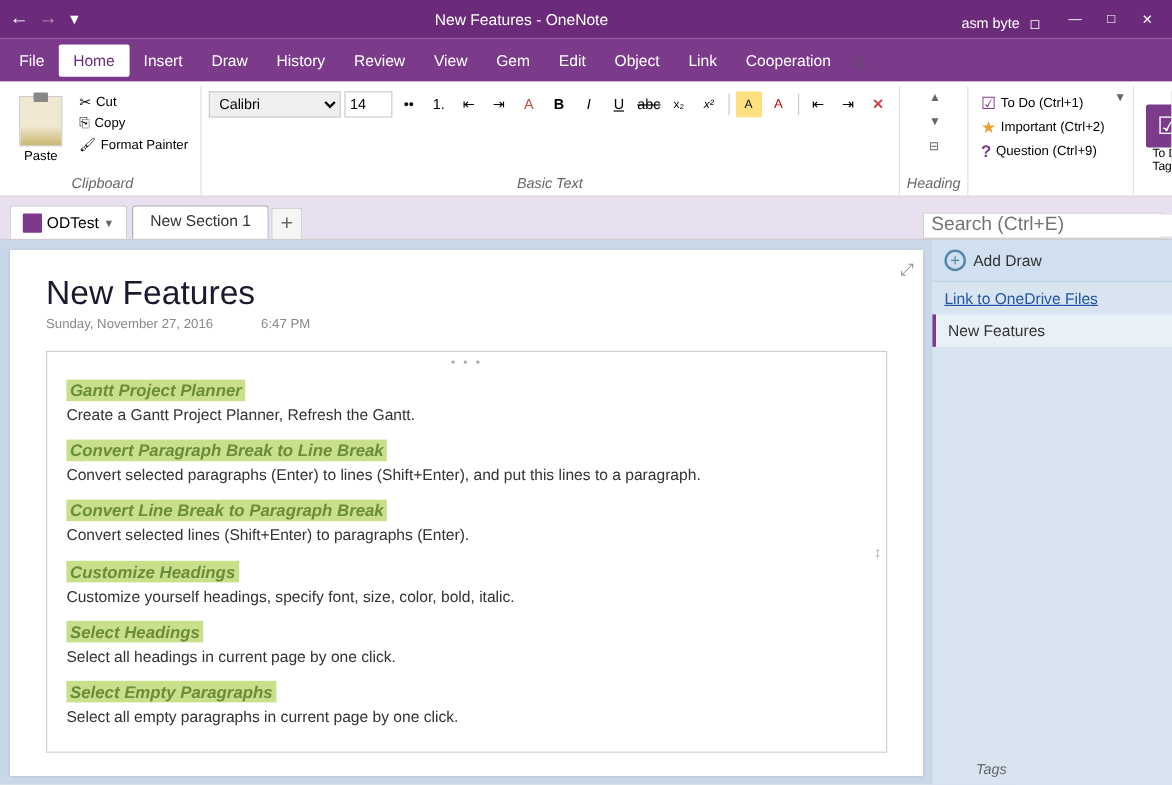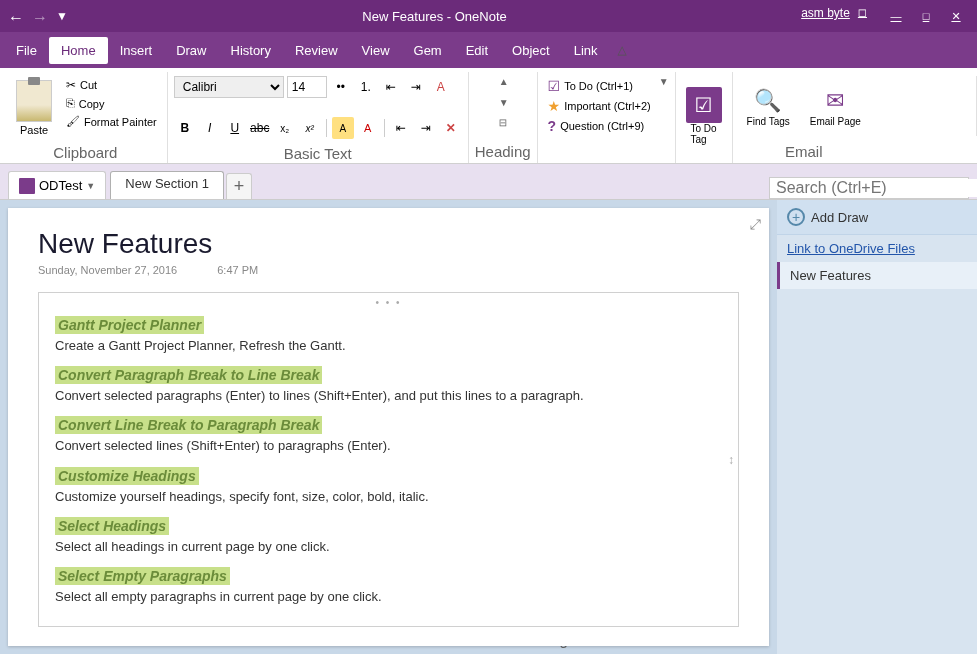--- a/index.html
+++ b/index.html
@@ -10,21 +10,21 @@
       background: #6b2b7a;
       height: 32px;
       display: flex;
       align-items: center;
       justify-content: space-between;
       padding: 0 8px;
       color: white;
     }
     .title-bar-left { display: flex; align-items: center; gap: 8px; }
     .title-bar-center { flex: 1; text-align: center; font-size: 13px; color: white; }
-    .title-bar-right { display: flex; align-items: flex-start; gap: 8px; font-size: 12px; text-decoration: underline; }
+    .title-bar-right { display: flex; align-items: flex-end; gap: 8px; font-size: 12px; }
     .title-bar-controls { display: flex; gap: 4px; margin-left: 8px; }
     .title-btn { width: 26px; height: 20px; display: flex; align-items: center; justify-content: center; color: white; font-size: 11px; cursor: pointer; }
 
     
     .menu-bar {
       background: #7b3b8a;
       height: 36px;
       display: flex;
       align-items: center;
       padding: 0 4px;
@@ -50,25 +50,26 @@
     .ribbon-group {
       display: flex;
       flex-direction: column;
       align-items: center;
       padding: 0 6px;
       border-right: 1px solid #e0e0e0;
       min-width: fit-content;
     }
     .ribbon-group:last-child { border-right: none; }
     .ribbon-group-label {
-      font-size: 15px;
+      font-size: 12px;
       color: #666;
       margin-top: auto;
       padding-bottom: 3px;
       text-align: center;
+      font-style: italic;
     }
     .ribbon-group-content {
       display: flex;
       align-items: center;
       gap: 2px;
       flex: 1;
       padding: 4px 0;
     }
 
     
@@ -407,20 +408,21 @@
   <div class="menu-item active">Home</div>
   <div class="menu-item">Insert</div>
   <div class="menu-item">Draw</div>
   <div class="menu-item">History</div>
   <div class="menu-item">Review</div>
   <div class="menu-item">View</div>
   <div class="menu-item">Gem</div>
   <div class="menu-item">Edit</div>
   <div class="menu-item">Object</div>
   <div class="menu-item">Link</div>
+  <div class="menu-item">Cooperation</div>
   <div class="ribbon-collapse-btn">△</div>
 </div>
 
 <div class="ribbon">
 
   <div class="ribbon-group clipboard-group">
     <div class="ribbon-group-content">
       <div class="paste-btn">
         <div class="paste-icon"></div>
         <span style="font-size:11px;">Paste</span>
@@ -437,21 +439,21 @@
         <div class="small-btn">
           <span style="font-size:11px;">🖌</span>
           <span>Format Painter</span>
         </div>
       </div>
     </div>
     <div class="ribbon-group-label">Clipboard</div>
   </div>
 
   <div class="ribbon-group">
-    <div class="ribbon-group-content" style="flex-direction:column;align-items:flex-start;gap:17px;">
+    <div class="ribbon-group-content" style="flex-direction:row;align-items:flex-start;gap:3px;">
       <div class="basic-text-row">
         <select class="font-dropdown">
           <option>Calibri</option>
         </select>
         <input type="text" class="size-dropdown" value="14" style="">
         <div class="toolbar-btn">••</div>
         <div class="toolbar-btn">1.</div>
         <div class="toolbar-btn">⇤</div>
         <div class="toolbar-btn">⇥</div>
         <div class="toolbar-btn" style="color:#cc4444;">A</div>

